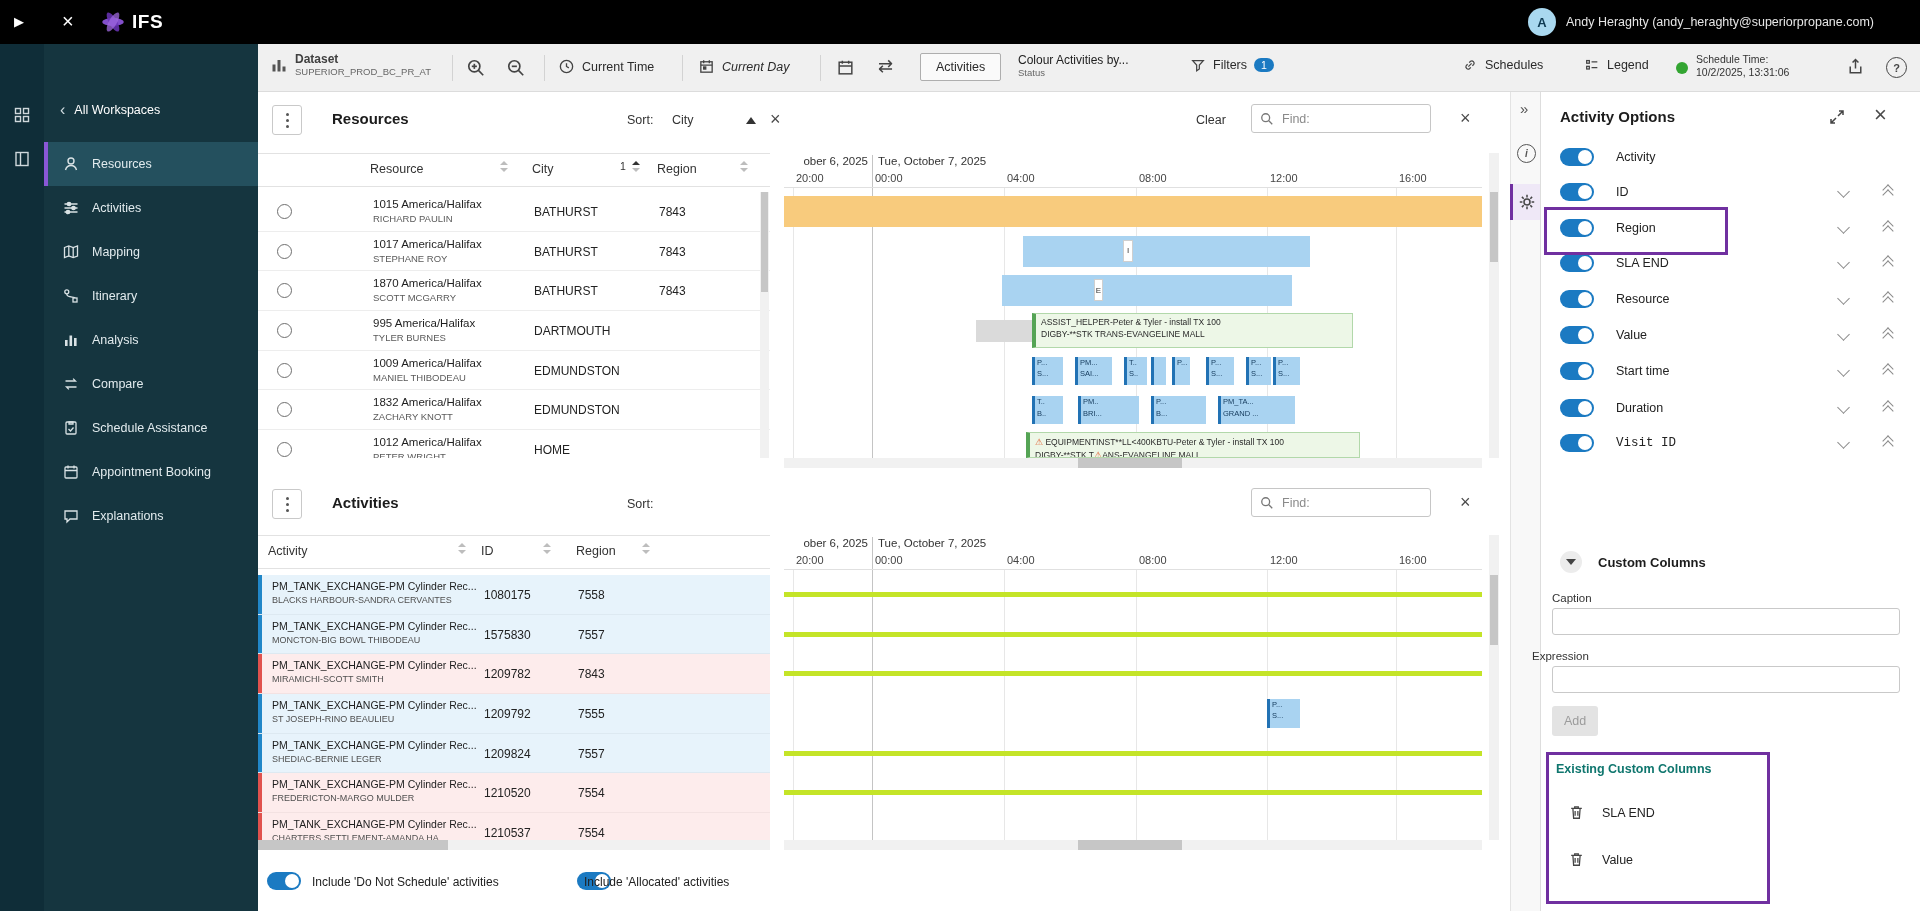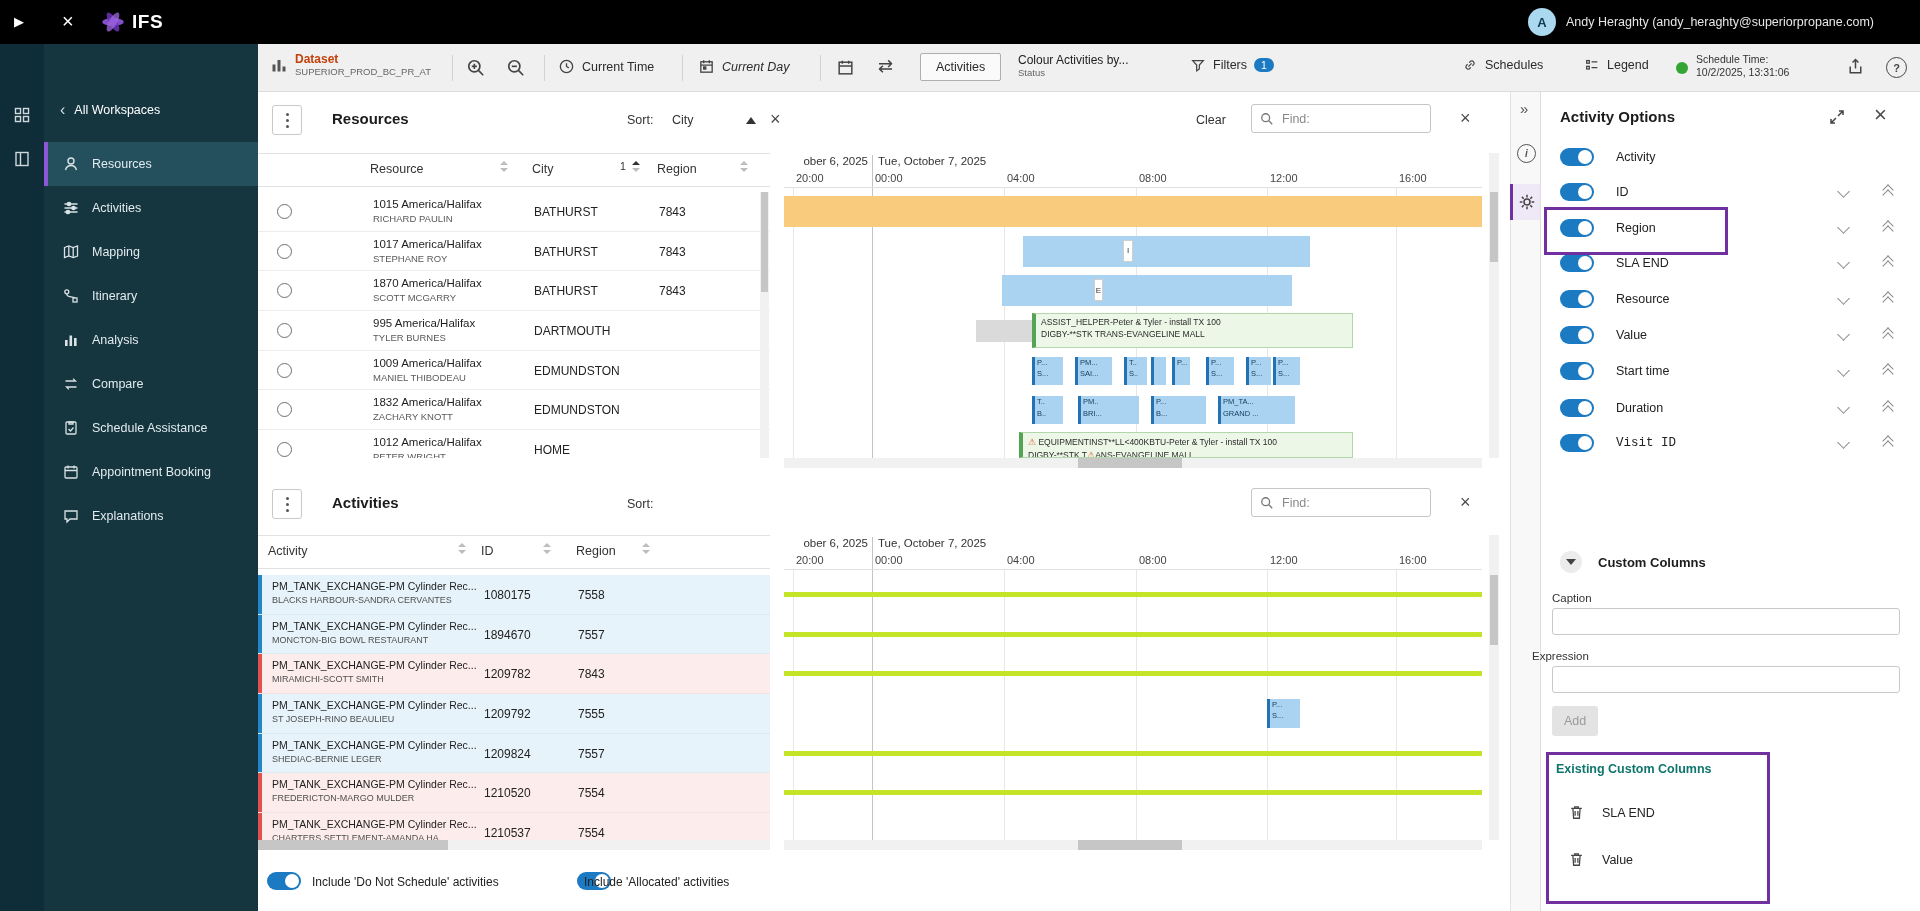--- a/index.html
+++ b/index.html
@@ -17,21 +17,21 @@
   .sidebar{background:#15353f;}
   .side-back{display:flex;align-items:center;gap:9px;font-size:12.5px;color:#fff;cursor:pointer;}
   .side-back .chv{font-size:16px;line-height:1;color:#cfdbe0;}
   .side-item{position:absolute;left:0;width:214px;height:44px;display:flex;align-items:center;gap:12px;padding-left:18px;box-sizing:border-box;font-size:12.5px;color:#e2ebee;cursor:pointer;}
   .side-item.selected{background:#24505e;border-left:4px solid #8a57d6;padding-left:14px;}
   .side-ico{width:18px;display:flex;justify-content:center;flex-shrink:0;}
   
   .toolbar{background:#f0f0f0;border-bottom:1px solid #dcdcdc;box-sizing:border-box;}
   .tbtn{position:absolute;display:flex;align-items:center;gap:7px;font-size:12.5px;color:#2b2b2b;cursor:pointer;white-space:nowrap;}
   .tsep{position:absolute;width:1px;height:26px;background:#d3d3d3;top:11px;}
-  .stack .l1{font-size:12px;font-weight:700;color:#c2410c;line-height:1.2;}
+  .stack .l1{font-size:12px;font-weight:700;color:#404040;line-height:1.2;}
   .stack .l1n{font-size:12px;color:#222;line-height:1.2;}
   .stack .l2{font-size:9.5px;color:#666;line-height:1.2;}
   .badge{background:#1b7ac2;color:#fff;font-size:10.5px;border-radius:9px;padding:1px 7px;}
   .greendot{width:12px;height:12px;border-radius:50%;background:#33a532;}
   .borderbtn{border:1px solid #aeaeae;border-radius:2px;background:#fafafa;padding:6px 15px;}
   .helpcirc{width:19px;height:19px;border-radius:50%;border:1.5px solid #444;color:#444;font-size:11px;font-weight:700;display:flex;align-items:center;justify-content:center;}
   
   .panel-title{font-size:15px;font-weight:700;color:#1c1c1c;}
   .lbl{font-size:12.5px;color:#333;}
   .kebab{width:28px;height:28px;border:1px solid #c9c9c9;border-radius:3px;background:#fff;display:flex;flex-direction:column;align-items:center;justify-content:center;gap:3px;cursor:pointer;}
@@ -553,21 +553,21 @@
             <span class="bt">P...</span>
             <span class="bt">B...</span>
           </div>
         <div class="blk" style="left:434px;width:77px;">
             <span class="bt">PM_TA...</span>
             <span class="bt">GRAND ...</span>
           </div>
       </div>
 
       <div class="grow">
-        <div class="bar-green" style="left:235px;width:334px;top:2px;height:26px;">
+        <div class="bar-green" style="left:242px;width:334px;top:2px;height:26px;">
           <span class="bl" style="margin-top:3px;"><span class="warn">⚠</span> <span>EQUIPMENTINST**LL&lt;400KBTU-Peter &amp; Tyler - install TX 100</span></span>
           <span class="bl"><span>DIGBY-**STK T</span><span class="warn">⚠</span><span>ANS-EVANGELINE MALL</span></span>
         </div>
       </div>
     </div>
   </div>
   
   <div class="sbar" style="left:784px;top:458px;width:698px;height:10px;"></div>
   <div class="sbarthumb" style="left:1078px;top:458px;width:104px;height:10px;"></div>
   <div class="sbar" style="left:1489px;top:153px;width:10px;height:305px;"></div>
@@ -615,22 +615,22 @@
     <div class="arow blue">
       <span class="strip"></span>
       <span class="ac1">PM_TANK_EXCHANGE-PM Cylinder Rec...</span>
       <span class="ac2">BLACKS HARBOUR-SANDRA CERVANTES</span>
       <span class="aid">1080175</span>
       <span class="areg">7558</span>
     </div>
     <div class="arow blue">
       <span class="strip"></span>
       <span class="ac1">PM_TANK_EXCHANGE-PM Cylinder Rec...</span>
-      <span class="ac2">MONCTON-BIG BOWL RESTAURANT</span>
-      <span class="aid">1894670</span>
+      <span class="ac2">MONCTON-BIG BOWL THIBODEAU</span>
+      <span class="aid">1575830</span>
       <span class="areg">7557</span>
     </div>
     <div class="arow red">
       <span class="strip"></span>
       <span class="ac1">PM_TANK_EXCHANGE-PM Cylinder Rec...</span>
       <span class="ac2">MIRAMICHI-SCOTT SMITH</span>
       <span class="aid">1209782</span>
       <span class="areg">7843</span>
     </div>
     <div class="arow blue">

